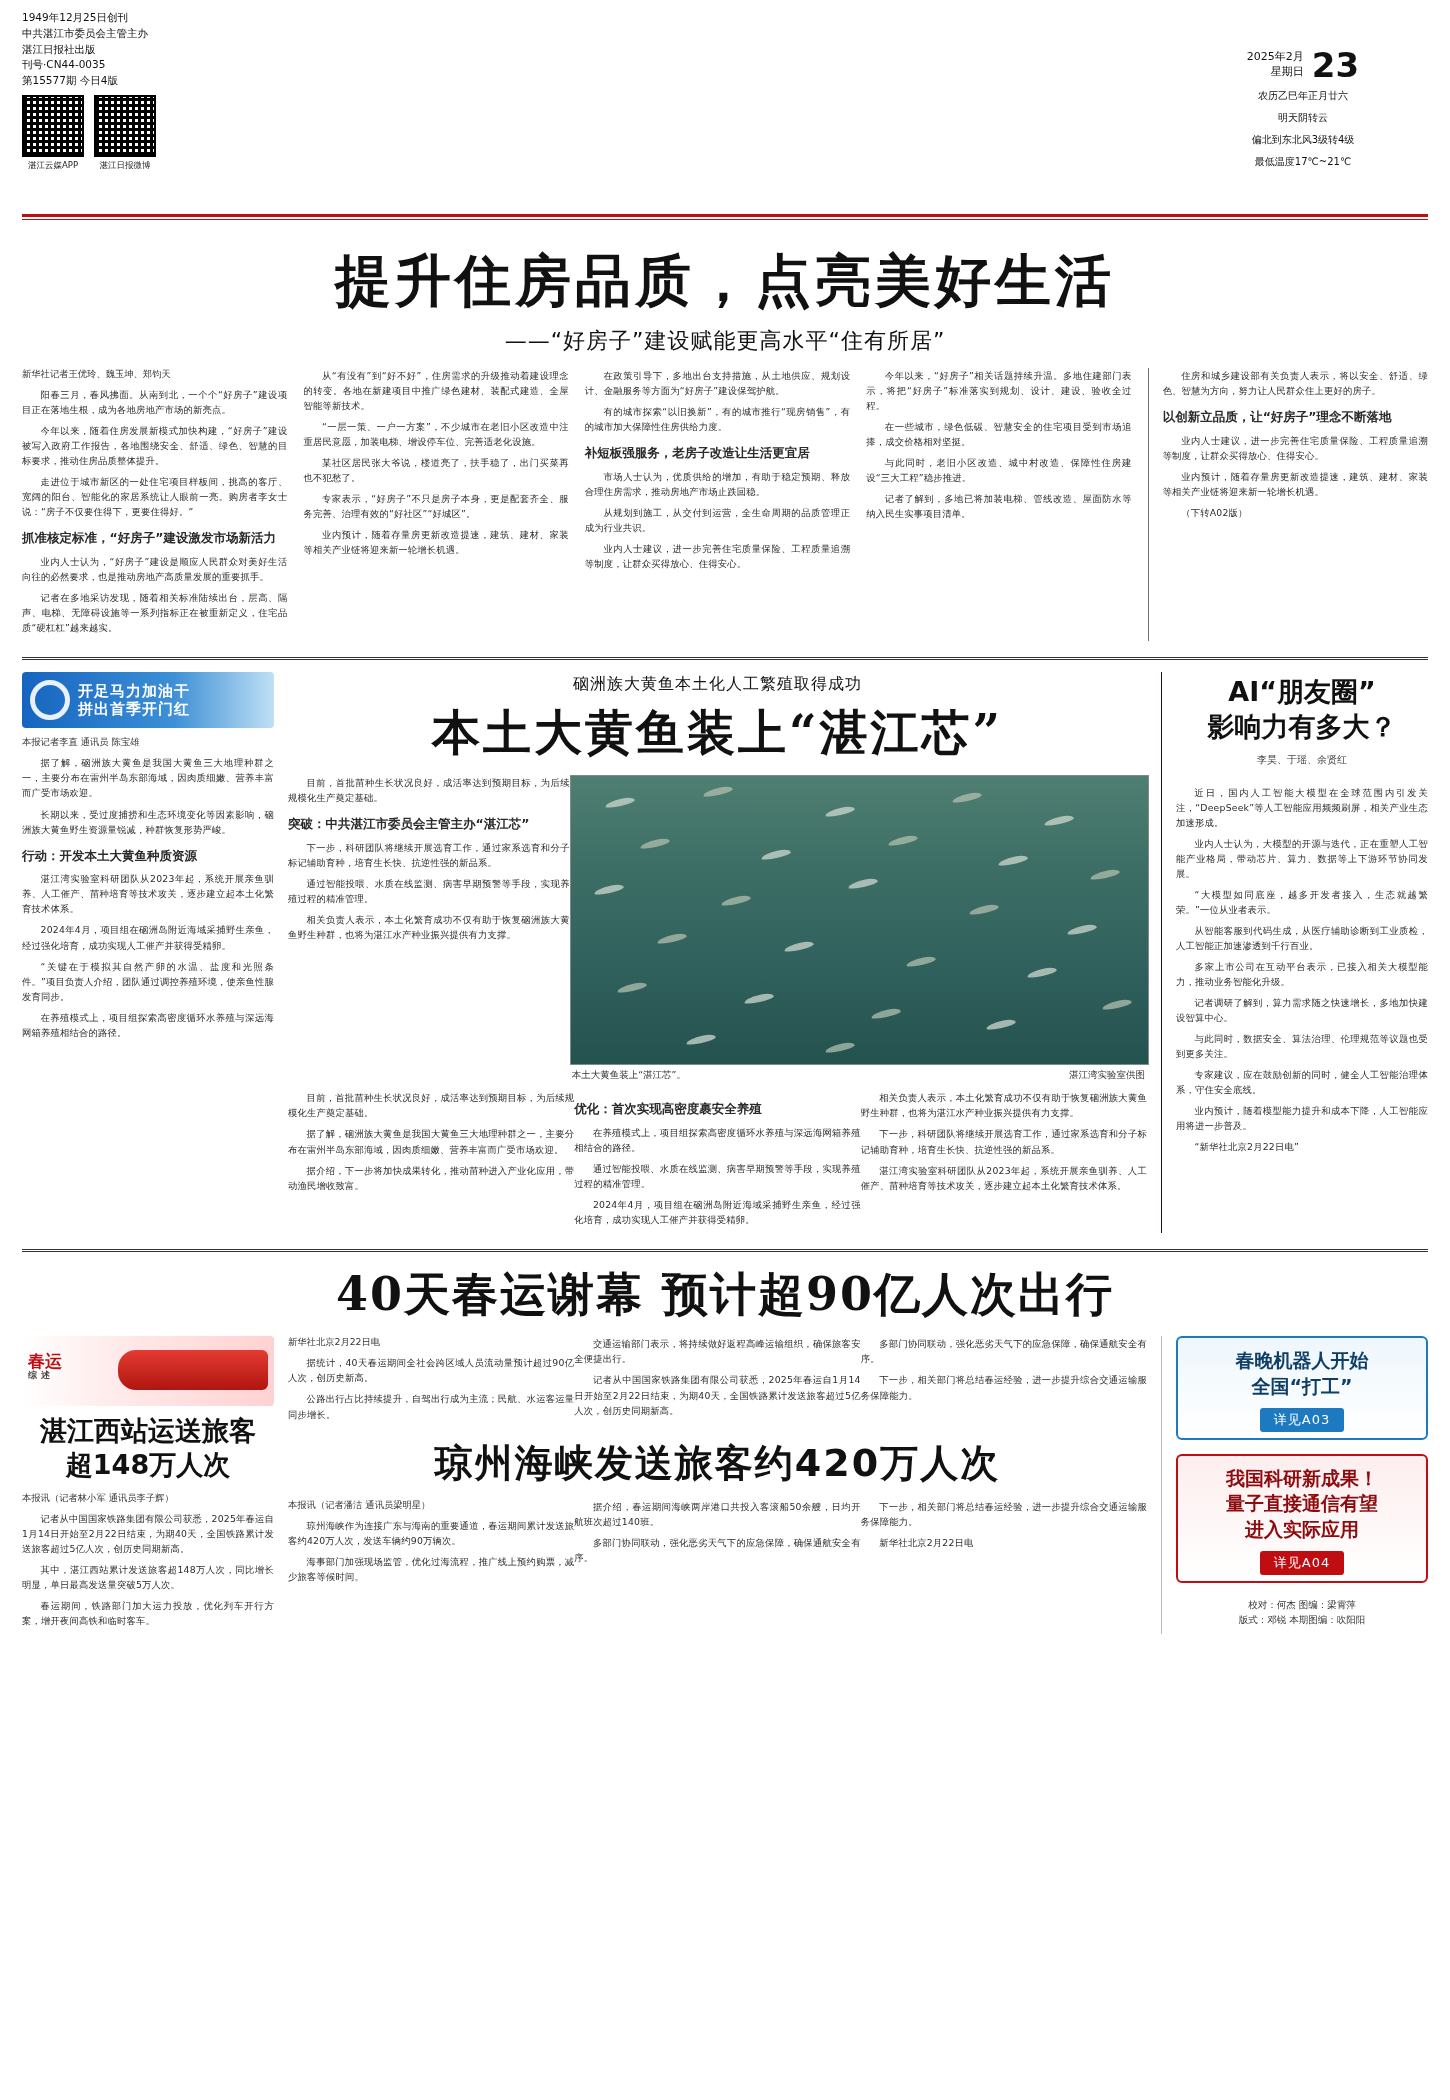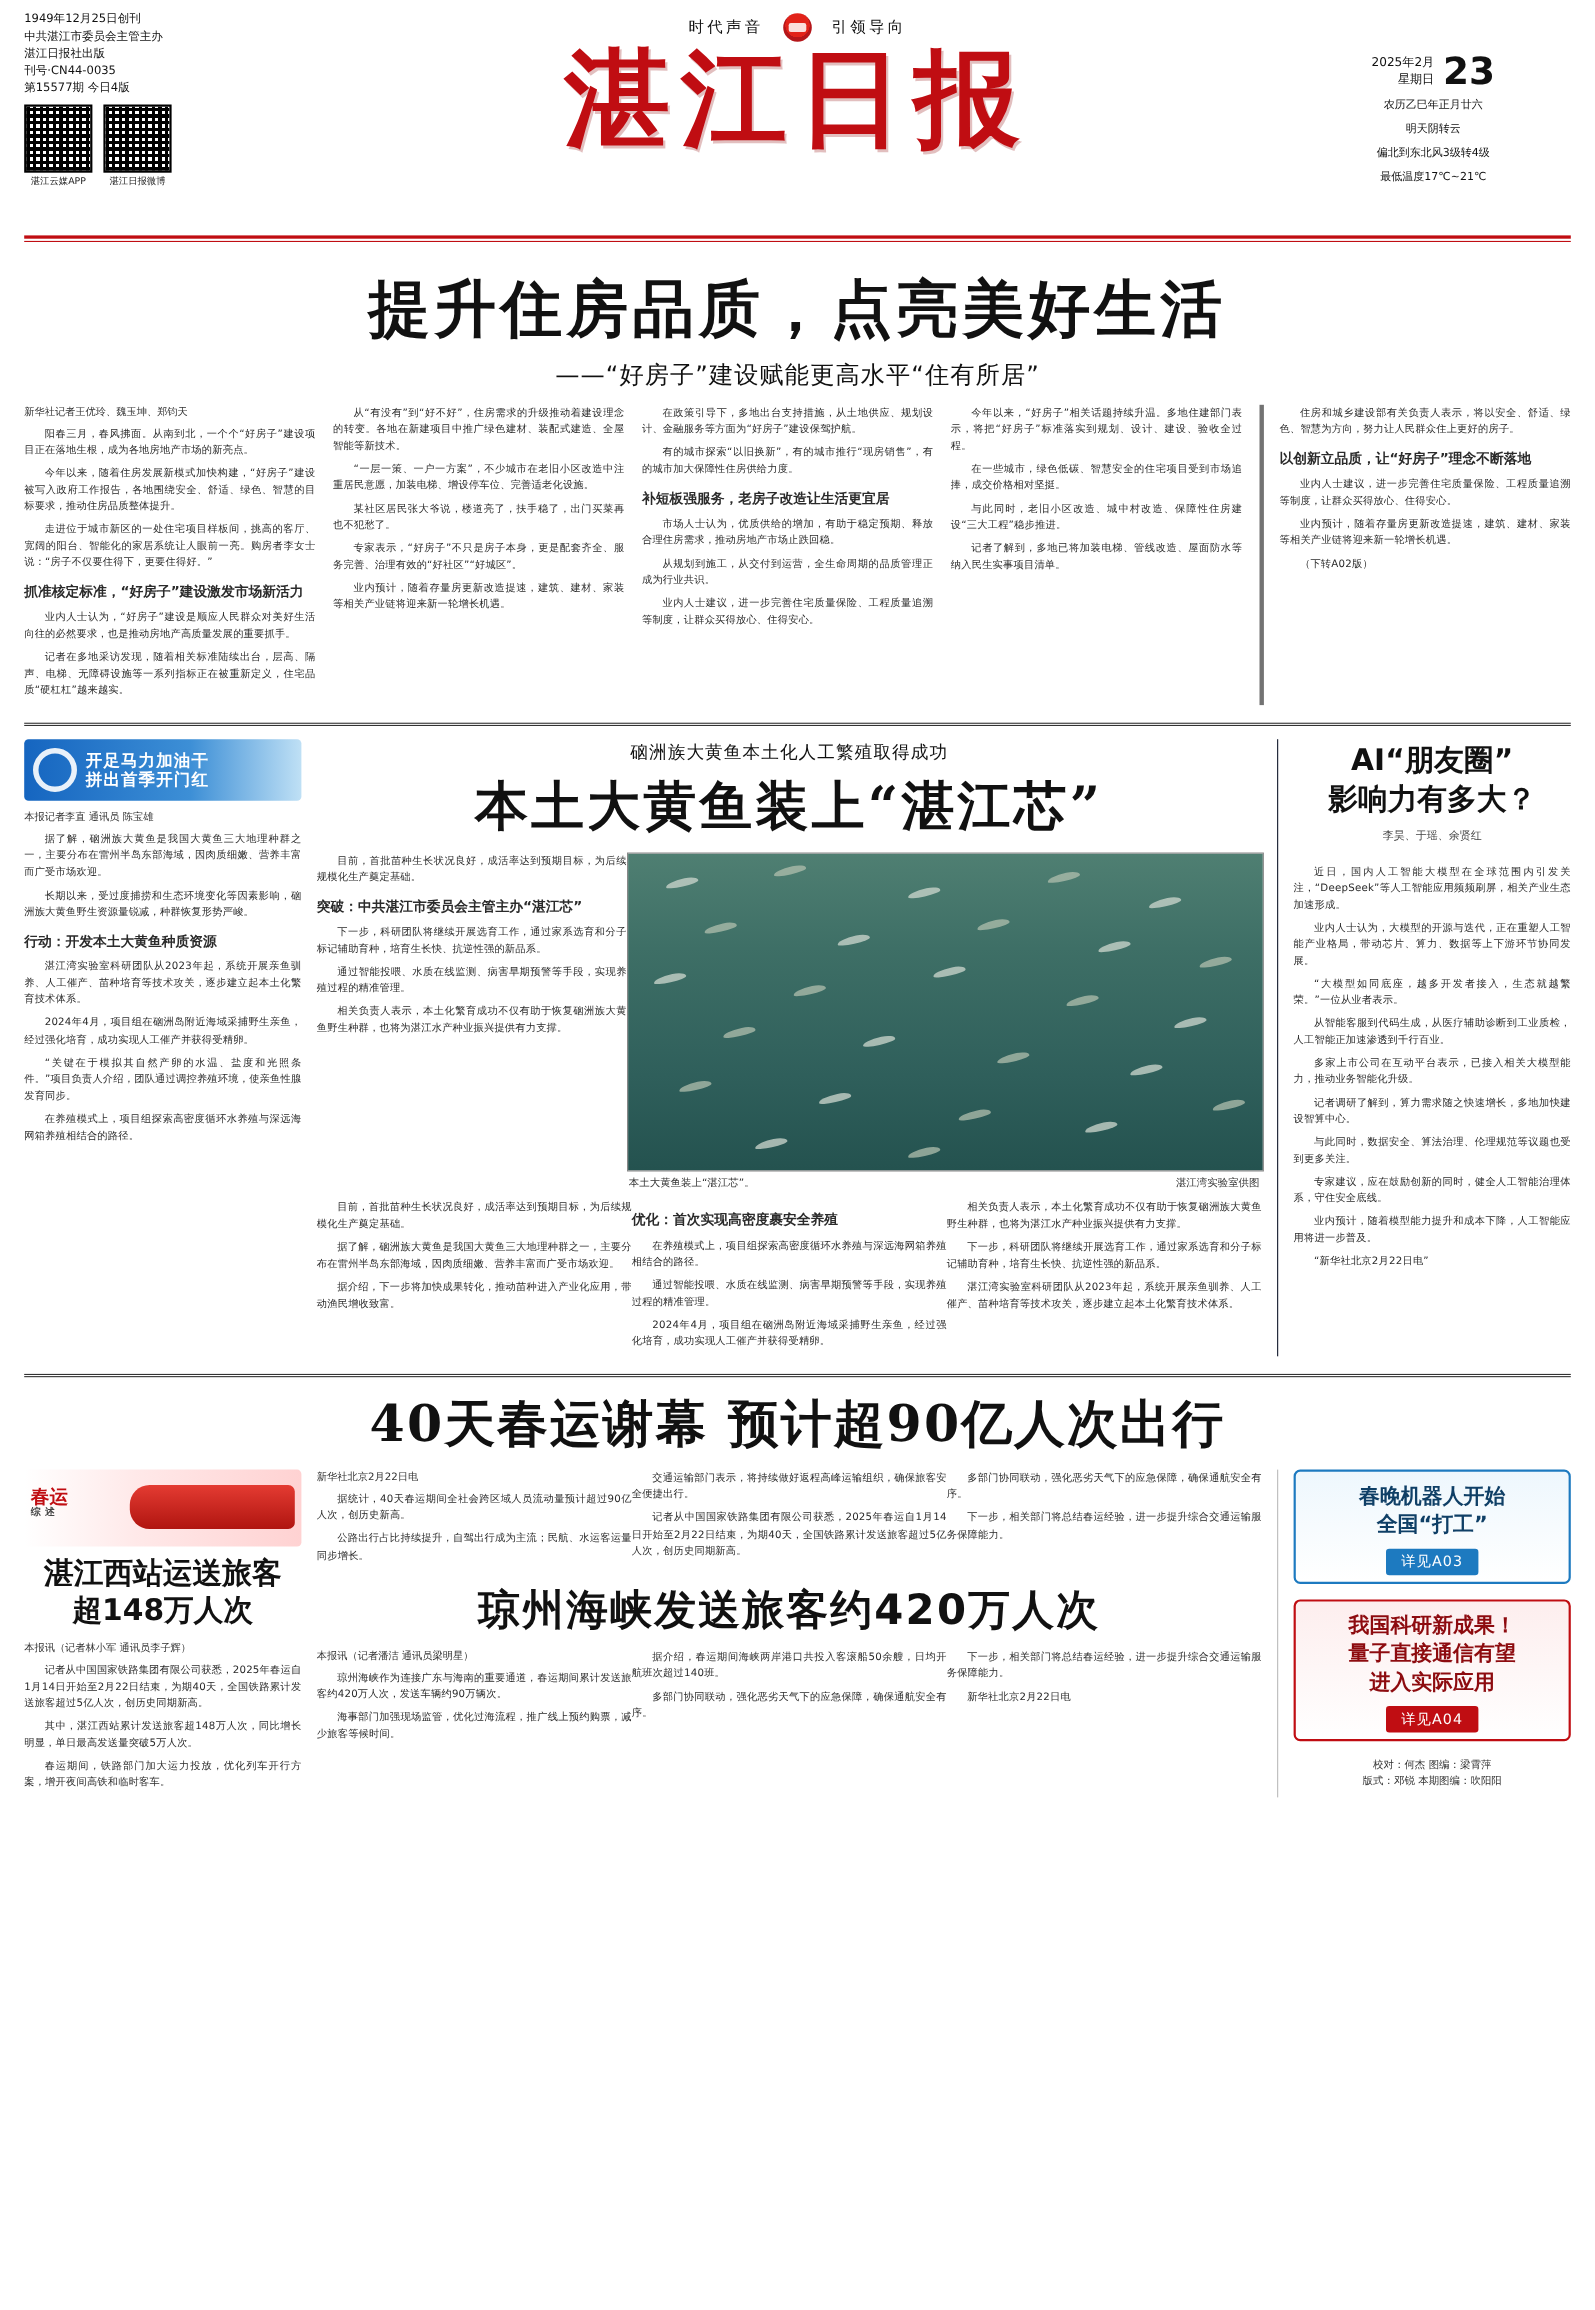--- a/index.html
+++ b/index.html
@@ -35,21 +35,21 @@
   .fake{color:#2b2b2b;}
   .fake p{margin:0 0 6px 0;text-align:justify;font-size:9.3px;line-height:1.62;letter-spacing:.2px;}
   .fake p.ind{text-indent:2em;}
 
   
   .lead{padding-top:14px;}
   .lead h1{font-family:"DejaVu Serif","Liberation Serif",serif;font-size:56px;font-weight:700;text-align:center;letter-spacing:4px;margin:10px 0 6px;}
   .lead h2{font-size:22px;font-weight:400;text-align:center;margin:0 0 12px;letter-spacing:1px;}
   .lead-body{display:flex;gap:16px;}
   .lead-col{flex:1;}
-  .lead-col.last{border-left:4px solid #737373;padding-left:14px;}
+  .lead-col.last{border-left:1px solid #737373;padding-left:14px;}
   .sub-h{font-weight:700;font-size:12.5px;margin:10px 0 6px;line-height:1.5;}
   .byline{font-size:9.3px;color:#333;margin-bottom:6px;}
   .hr-thick{border-top:3px double #333;margin:16px 0 12px;}
 
   
   .mid{display:flex;gap:14px;}
   .mid-left{width:252px;}
   .mid-main{flex:1;}
   .mid-right{width:252px;border-left:1px solid #0f172a;padding-left:14px;}
 
@@ -113,28 +113,20 @@
           <div class="qrimg"></div>
           <div class="qrcap">湛江云媒APP</div>
         </div>
         <div class="qr">
           <div class="qrimg"></div>
           <div class="qrcap">湛江日报微博</div>
         </div>
       </div>
     </div>
 
-    <div class="mh-center">
-      <div class="slogan">
-        <span>时代声音</span>
-        <span class="dot"></span>
-        <span>引领导向</span>
-      </div>
-      <div class="nameplate">湛江日报</div>
-    </div>
 
     <div class="mh-right">
       <div class="dateline">
         <div class="dl-txt" style="white-space:pre-line">2025年2月
 星期日</div>
         <div class="dl-num">23</div>
       </div>
       <div class="sub">农历乙巳年正月廿六</div>
       <div class="sub">明天阴转云</div>
       <div class="sub">偏北到东北风3级转4级</div>

